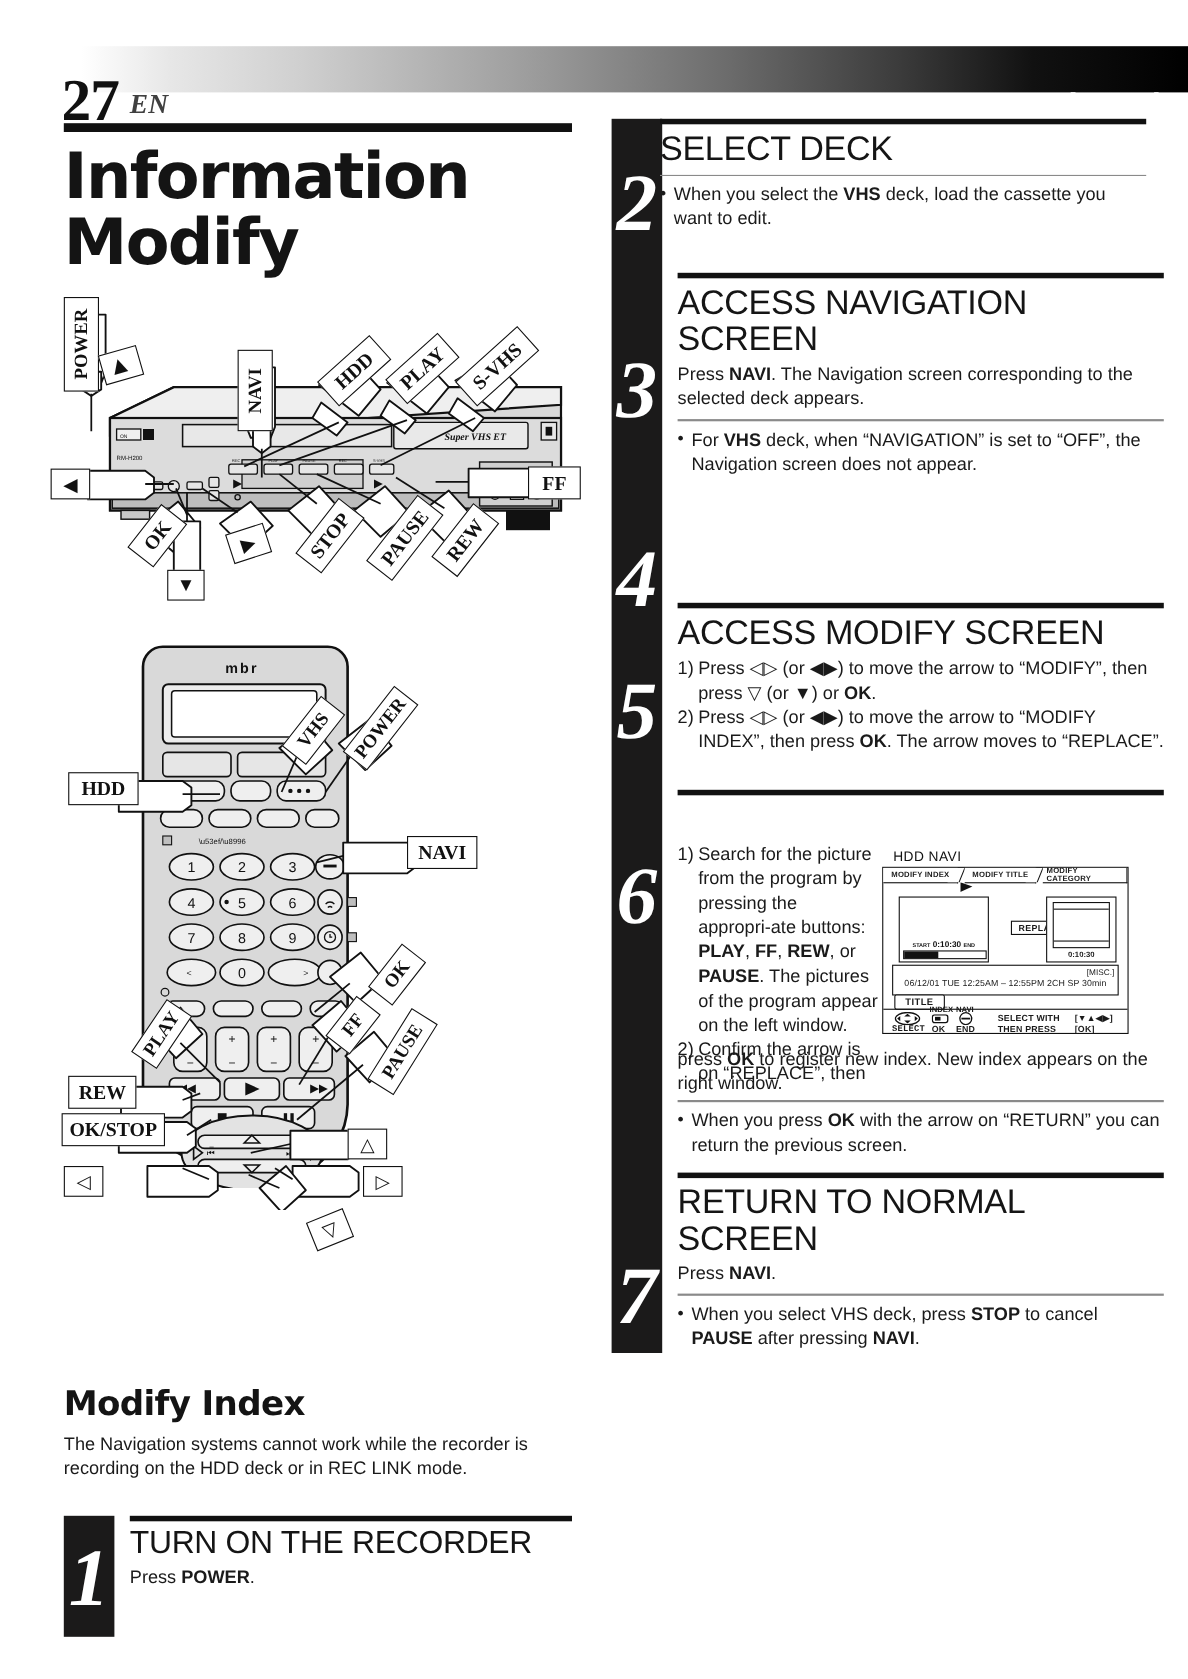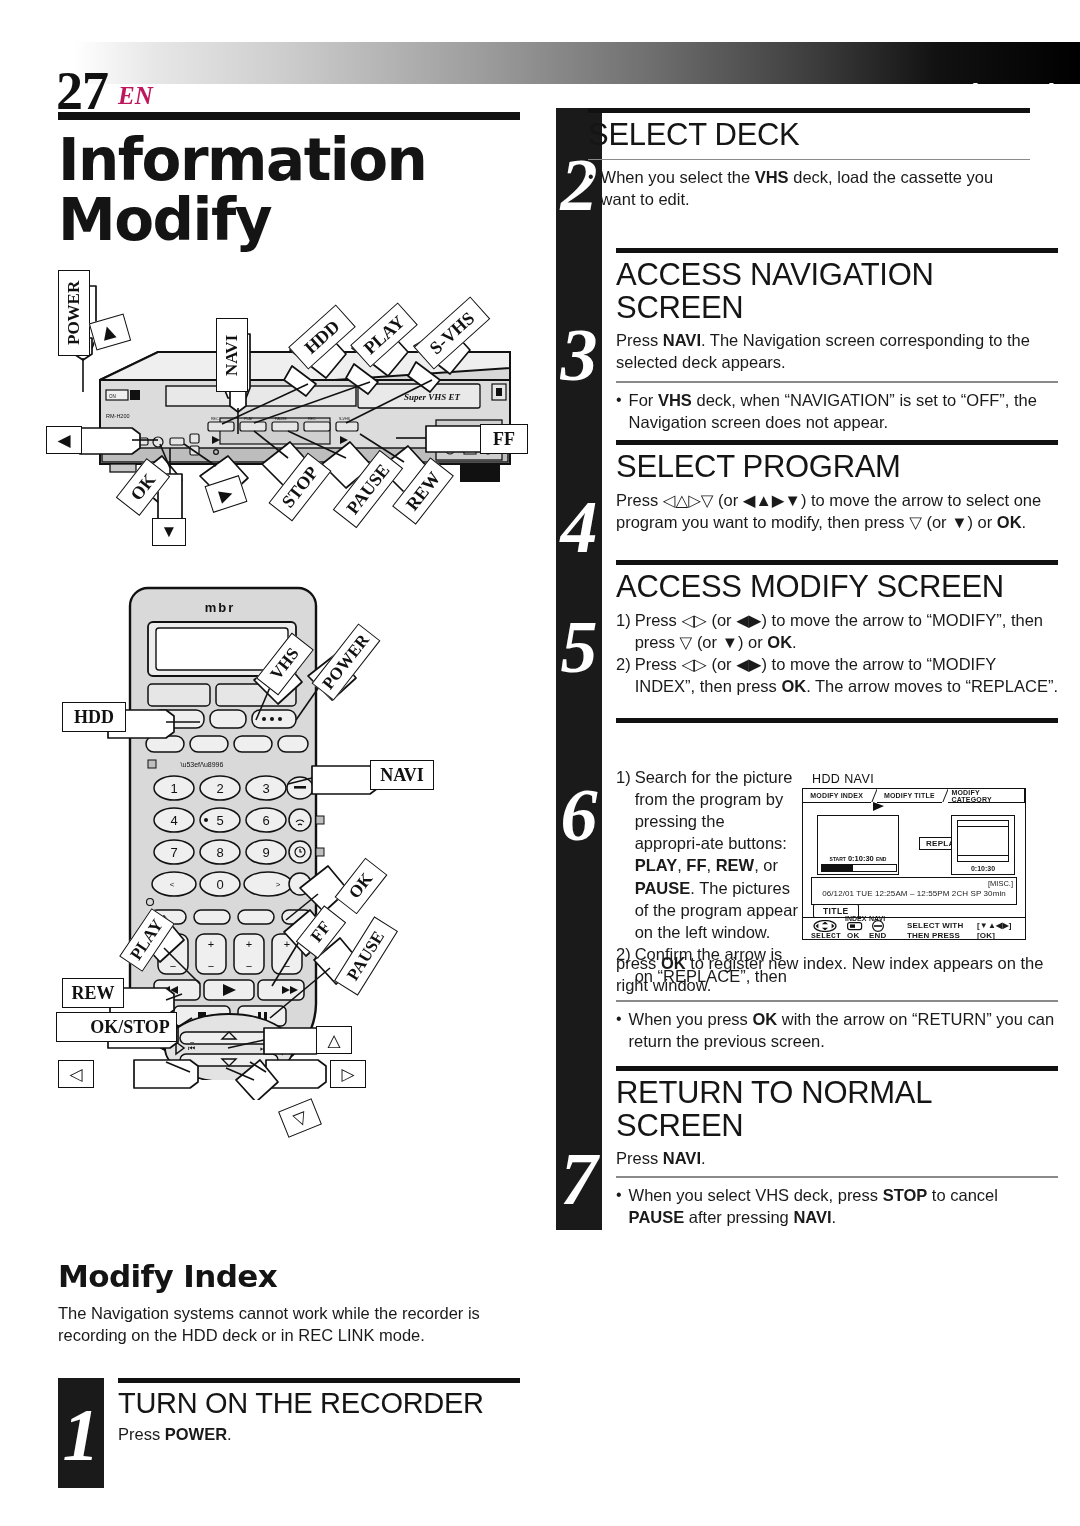--- a/index.html
+++ b/index.html
@@ -10,21 +10,21 @@
   }
   .page{position:absolute;inset:0;}
 
   
   .hdr{position:absolute;left:0;top:34px;width:1080px;height:56px;}
   .hdr-grad{position:absolute;left:74px;top:8px;width:1006px;height:42px;
     background:linear-gradient(to right,#ffffff 0%,#e7e7e7 8%,#cfcfcf 20%,#9e9e9e 40%,#6d6d6d 58%,#3b3b3b 74%,#111111 86%,#000000 100%);}
   .pg-num{position:absolute;left:56px;top:30px;font-family:"Liberation Serif",serif;
     font-weight:700;font-size:54px;line-height:1;letter-spacing:-1px;color:#111;}
   .pg-en{position:absolute;left:118px;top:48px;font-family:"Liberation Serif",serif;
-    font-style:italic;font-weight:700;font-size:25px;color:#be185d;}
+    font-style:italic;font-weight:700;font-size:25px;color:#404040;}
   .hdr-right{position:absolute;right:24px;top:44px;color:#fff;font-style:italic;
     font-weight:700;font-size:31px;letter-spacing:-.5px;white-space:nowrap;}
   .hdr-right .cont{font-weight:700;margin-top:26px;}
 
   
   .left{position:absolute;left:58px;top:112px;width:468px;}
   .rule-thick{height:8px;background:#111;width:462px;}
   .title{font-family:"DejaVu Sans",sans-serif;font-weight:700;font-size:58px;
     line-height:1.04;letter-spacing:-1.5px;margin-top:10px;color:#141414;}
 
@@ -486,21 +486,21 @@
       </div>
     <div class="lbl" style="left:296px;top:622px;width:48px;height:26px;font-size:17px;transform:rotate(-52deg);">
       <span>OK</span>
       </div>
     <div class="lbl" style="left:78px;top:676px;width:56px;height:26px;font-size:17px;transform:rotate(-56deg);">
       <span>PLAY</span>
       </div>
     <div class="lbl" style="left:22px;top:728px;width:60px;height:28px;font-size:18px;">
       <span>REW</span>
       </div>
-    <div class="lbl" style="left:16px;top:762px;width:92px;height:28px;font-size:18px;padding-left:27px;">
+    <div class="lbl" style="left:16px;top:762px;width:92px;height:28px;font-size:18px;">
       <span>OK/STOP</span>
       </div>
     <div class="lbl" style="left:258px;top:668px;width:44px;height:26px;font-size:17px;transform:rotate(-52deg);">
       <span>FF</span>
       </div>
     <div class="lbl" style="left:288px;top:692px;width:74px;height:26px;font-size:17px;transform:rotate(-58deg);">
       <span>PAUSE</span>
       </div>
 
     <div class="arrowbox" style="left:276px;top:776px;width:34px;height:26px;">
@@ -526,21 +526,21 @@
     <div class="hr-thick"></div>
     <div class="stephead" style="margin-top:5px;font-size:29px;">TURN ON THE RECORDER</div>
     <div class="steptxt" style="margin-top:5px;">
       Press <b>POWER</b>.
     </div>
   </div>
 
   <div class="rbar" style="height:1122px;"></div>
 
   <div class="stepnum" style="left:556px;top:148px;width:46px;">2</div>
-  <div style="position:absolute;left:588px;top:108px;width:442px;">
+  <div style="position:absolute;left:600px;top:108px;width:442px;">
     <div class="hr-thick"></div>
     <div class="stephead" style="margin-top:6px;">SELECT DECK</div>
     <div class="hr-thin" style="margin-top:7px;"></div>
     <div class="bullet steptxt" style="margin-top:6px;">
       <span class="dot">•</span>
       <span>When you select the <b>VHS</b> deck, load the cassette you want to edit.</span>
     </div>
   </div>
 
   <div class="stepnum" style="left:556px;top:318px;width:46px;">3</div>
@@ -552,31 +552,23 @@
       Press <b>NAVI</b>. The Navigation screen corresponding to the selected deck appears.
     </div>
     <div class="hr-thin" style="margin-top:8px;"></div>
     <div class="bullet steptxt" style="margin-top:6px;">
       <span class="dot">•</span>
       <span>For <b>VHS</b> deck, when “NAVIGATION” is set to “OFF”, the Navigation screen does not appear.</span>
     </div>
   </div>
 
   <div class="stepnum" style="left:556px;top:490px;width:46px;">4</div>
-  <div style="position:absolute;left:616px;top:440px;width:442px;">
-    <div class="hr-thick"></div>
-    <div class="stephead" style="margin-top:6px;">SELECT PROGRAM</div>
-    <div class="steptxt" style="margin-top:5px;">
-      Press ◁△▷▽ (or ◀▲▶▼) to move the arrow to select
-      one program you want to modify, then press ▽ (or ▼) or <b>OK</b>.
-    </div>
-  </div>
 
   <div class="stepnum" style="left:556px;top:610px;width:46px;">5</div>
-  <div style="position:absolute;left:616px;top:560px;width:442px;">
+  <div style="position:absolute;left:616px;top:548px;width:442px;">
     <div class="hr-thick"></div>
     <div class="stephead" style="margin-top:6px;">ACCESS MODIFY SCREEN</div>
     <ul class="ol steptxt" style="margin-top:5px;">
       <li>
           <span class="n">1)</span>
         <span>Press ◁▷ (or ◀▶) to move the arrow to “MODIFY”, then press ▽ (or ▼) or <b>OK</b>.</span>
         </li>
       <li>
           <span class="n">2)</span>
         <span>Press ◁▷ (or ◀▶) to move the arrow to “MODIFY INDEX”, then press <b>OK</b>. The arrow moves to “REPLACE”.</span>

